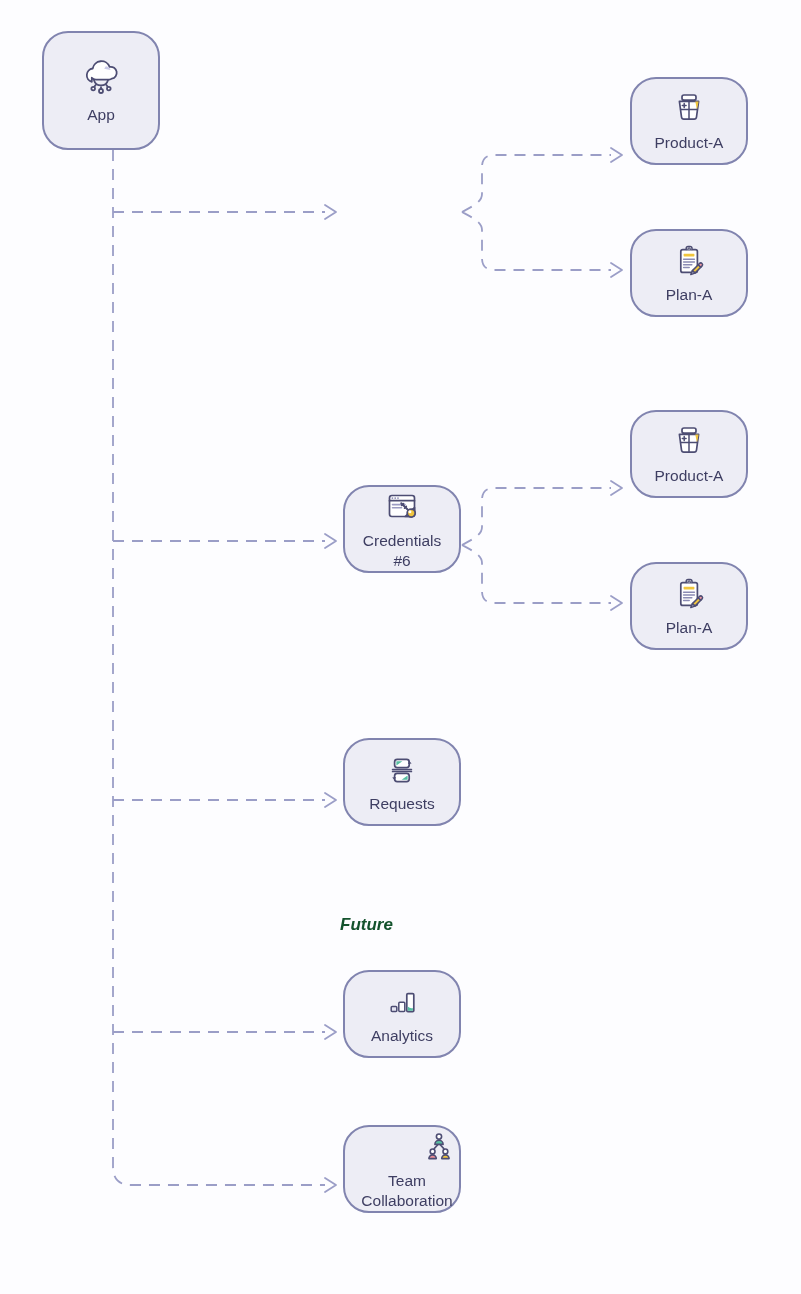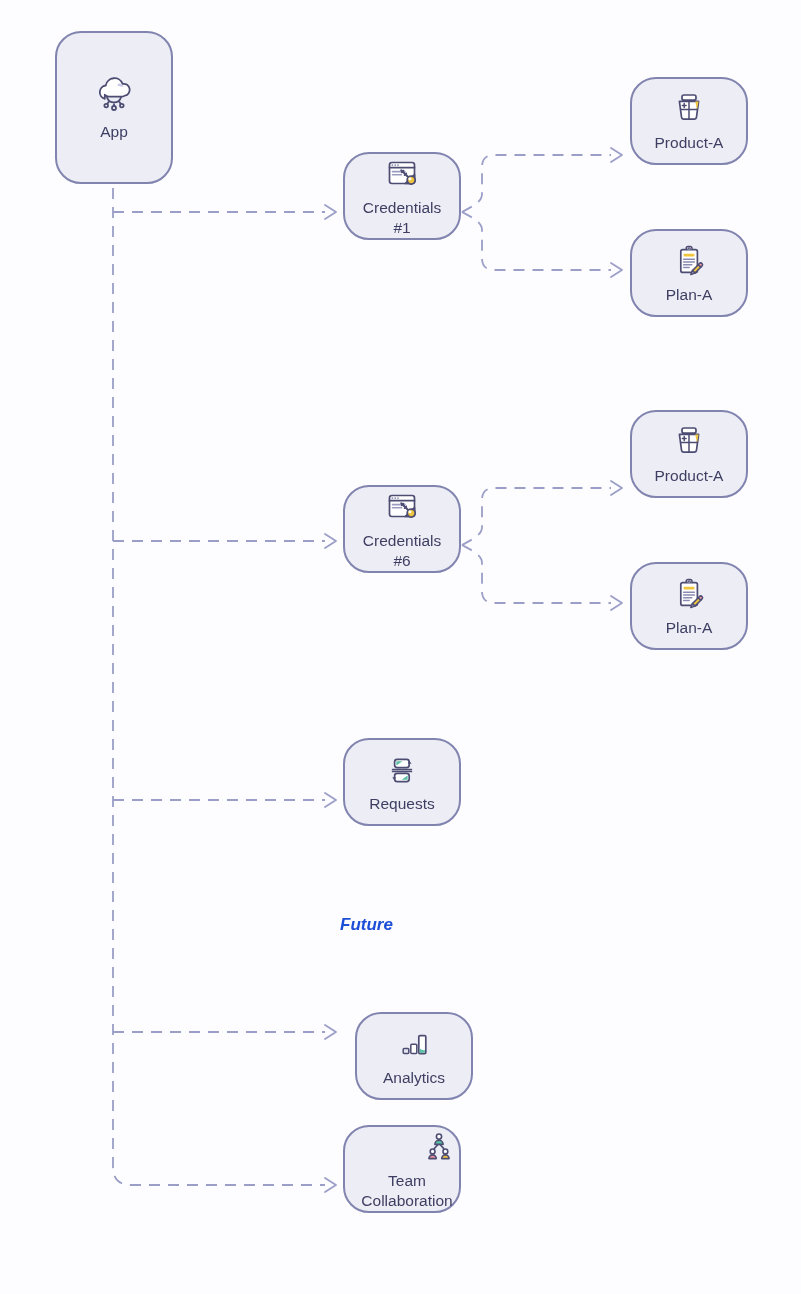--- a/index.html
+++ b/index.html
@@ -6,21 +6,21 @@
   .canvas{position:relative;width:801px;height:1294px;background:#fdfdff;overflow:hidden;
           font-family:"Liberation Sans","DejaVu Sans",sans-serif;}
   .wires{position:absolute;left:0;top:0;pointer-events:none;}
   .dash{fill:none;stroke:#9b9ec7;stroke-width:1.8;stroke-dasharray:11 8;}
   .head{fill:none;stroke:#9b9ec7;stroke-width:1.8;stroke-linecap:round;stroke-linejoin:round;}
   .node{position:absolute;width:118px;height:88px;box-sizing:border-box;
         background:#ededf5;border:2px solid #8184af;border-radius:26px;
         display:flex;flex-direction:column;align-items:center;justify-content:center;gap:4px;}
   .label{color:#3e3e62;font-size:15.5px;line-height:1.26;text-align:center;max-width:104px;}
   .lbl-narrow{max-width:84px;}
-  .section-label{position:absolute;color:#1d4ed8;font-size:17px;font-weight:bold;font-style:italic;}
+  .section-label{position:absolute;color:#14532d;font-size:17px;font-weight:bold;font-style:italic;}
   .ic{display:block;}
 </style>
 </head>
 <body>
 
 <div class="canvas">
 
   <svg class="wires" width="801" height="1294" viewBox="0 0 801 1294">
 
     <g>
@@ -54,153 +54,133 @@
     <g>
       <path class="dash" d="M462 545 C473 539 482 535 482 527 L482 500 Q482 488 494 488 L611 488"></path>
       <path class="head" d="M611 481 L622 488 L611 495"></path>
     </g>
     <g>
       <path class="dash" d="M462 545 C473 551 482 555 482 563 L482 591 Q482 603 494 603 L611 603"></path>
       <path class="head" d="M611 596 L622 603 L611 610"></path>
     </g>
   </svg>
 
-  <div class="node" style="left:55px;top:31px;height:153px;">
+  <div class="node" style="left:42px;top:31px;height:119px;">
     <svg class="ic" width="44" height="44" viewBox="0 0 44 44">
       <g stroke="#4d4d73" stroke-width="1.8" fill="none" stroke-linecap="round" stroke-linejoin="round">
         <path fill="#fff" d="M12.8 24.8 a6.8 6.8 0 0 1 .9 -13.3 a8.8 8.8 0 0 1 16.9 -1.6 a6 6 0 0 1 2.2 11.8 q-1 .9 -2.6 .9 h-13.2 q-2.7 0 -4.2 -1.8 z"></path>
         <path fill="#c9c9e8" stroke="none" d="M26.8 9.2 c2.5 .3 4.2 1.8 4.8 3.8 l-6.4 -1.3 z"></path>
         <path d="M15 23.2 a7.3 7.3 0 0 0 14 0"></path>
         <path d="M22 30.2 v2"></path>
         <circle cx="22" cy="34" r="2" fill="#fff"></circle>
         <path d="M16.6 28 l-1.4 1.9"></path>
         <circle cx="14.2" cy="31.6" r="1.8" fill="#fff"></circle>
         <path d="M27.4 28 l1.4 1.9"></path>
         <circle cx="29.8" cy="31.6" r="1.8" fill="#fff"></circle>
       </g>
     </svg>
     <div class="label">App</div>
   </div>
 
-  <div class="node" style="left:343px;top:152px;">
+
+  <div class="node" style="left:630px;top:77px;">
+    <svg class="ic" width="40" height="40" viewBox="0 0 40 40">
+      <g stroke="#4d4d73" stroke-width="1.7" fill="none" stroke-linecap="round" stroke-linejoin="round">
+        <rect x="13" y="6" width="14" height="5.2" rx="2" fill="#fff"></rect>
+        <path d="M10.4 12.4 h19.2 l-2.1 15.6 a2.4 2.4 0 0 1 -2.4 2.1 h-10.2 a2.4 2.4 0 0 1 -2.4 -2.1 z" fill="#fff"></path>
+        <path d="M26.3 12.4 h3.3 l-1.6 8.8 z" fill="#f0c53e" stroke="none"></path>
+        <path d="M20 12.4 v17.7 M11.6 20.6 h16.8 M15.2 14.6 v3.8 M13.3 16.5 h3.8" stroke-width="1.5"></path>
+      </g>
+    </svg>
+    <div class="label">Product-A</div>
+  </div>
+
+  <div class="node" style="left:630px;top:229px;">
+    <svg class="ic" width="40" height="40" viewBox="0 0 40 40">
+      <g stroke="#4d4d73" stroke-width="1.7" fill="none" stroke-linecap="round" stroke-linejoin="round">
+        <rect x="11.8" y="8.6" width="16.6" height="22.8" rx="2" fill="#fff"></rect>
+        <path d="M17.2 8.6 v-1.1 a1.9 1.9 0 0 1 1.9 -1.9 h2 a1.9 1.9 0 0 1 1.9 1.9 v1.1" fill="#fff" stroke-width="1.5"></path>
+        <path d="M18.9 8.4 v-.4 a1.2 1.2 0 0 1 2.4 0 v.4" stroke-width="1.2"></path>
+        <rect x="14.6" y="12.8" width="10.8" height="2.6" rx="0.6" fill="#f0c53e" stroke="none"></rect>
+        <path d="M14.6 18.2 h10.8 M14.6 21 h10.8 M14.6 23.8 h8.2 M14.6 26.6 h5.6" stroke="#8b8bb4" stroke-width="1.5"></path>
+        <path d="M23.4 29.6 l5.9 -5.9 2.5 2.5 -5.9 5.9 z" fill="#f0c53e" stroke-width="1.5"></path>
+        <path d="M29.3 23.7 l1.3 -1.3 a1.77 1.77 0 0 1 2.5 2.5 l-1.3 1.3 z" fill="#f09aa4" stroke-width="1.5"></path>
+        <path d="M23.4 29.6 l2.5 2.5 -4.1 1.5 z" fill="#fff" stroke-width="1.5"></path>
+      </g>
+    </svg>
+    <div class="label">Plan-A</div>
+  </div>
+
+  <div class="node" style="left:343px;top:485px;">
     <svg class="ic" width="40" height="40" viewBox="0 0 40 40">
       <g stroke="#4d4d73" stroke-width="1.7" fill="none" stroke-linecap="round" stroke-linejoin="round">
         <rect x="7.5" y="8.5" width="25" height="21" rx="2.4" fill="#fff"></rect>
         <path d="M7.5 13.7 h25"></path>
         <g fill="#8b8bb4" stroke="none">
           <circle cx="10.4" cy="11.1" r="0.9"></circle>
             <circle cx="13.2" cy="11.1" r="0.9"></circle>
             <circle cx="16" cy="11.1" r="0.9"></circle>
         </g>
         <path d="M10.5 17.6 h12.5 M10.5 20.8 h9" stroke="#9b9bc2" stroke-width="1.6"></path>
         <path d="M32.5 20.5 v6.6 a2.4 2.4 0 0 1 -2.4 2.4 h-6.9 z" fill="#e2e2f2"></path>
         <path d="M19.3 16.2 l8.6 8.6" stroke-width="2"></path>
         <path d="M21.6 16.6 l-1.9 1.9 M24.4 19.4 l-1.9 1.9" stroke-width="1.5"></path>
         <circle cx="29.2" cy="26.1" r="4" fill="#f0c53e" stroke-width="1.8"></circle>
         <circle cx="27.9" cy="24.8" r="1.5" fill="#fff" stroke="none"></circle>
       </g>
     </svg>
-    <div class="label lbl-narrow">Credentials #1</div>
-  </div>
-
-  <div class="node" style="left:630px;top:77px;">
+    <div class="label lbl-narrow">Credentials #6</div>
+  </div>
+
+  <div class="node" style="left:630px;top:410px;">
     <svg class="ic" width="40" height="40" viewBox="0 0 40 40">
       <g stroke="#4d4d73" stroke-width="1.7" fill="none" stroke-linecap="round" stroke-linejoin="round">
         <rect x="13" y="6" width="14" height="5.2" rx="2" fill="#fff"></rect>
         <path d="M10.4 12.4 h19.2 l-2.1 15.6 a2.4 2.4 0 0 1 -2.4 2.1 h-10.2 a2.4 2.4 0 0 1 -2.4 -2.1 z" fill="#fff"></path>
         <path d="M26.3 12.4 h3.3 l-1.6 8.8 z" fill="#f0c53e" stroke="none"></path>
         <path d="M20 12.4 v17.7 M11.6 20.6 h16.8 M15.2 14.6 v3.8 M13.3 16.5 h3.8" stroke-width="1.5"></path>
       </g>
     </svg>
     <div class="label">Product-A</div>
   </div>
 
-  <div class="node" style="left:630px;top:229px;">
+  <div class="node" style="left:630px;top:562px;">
     <svg class="ic" width="40" height="40" viewBox="0 0 40 40">
       <g stroke="#4d4d73" stroke-width="1.7" fill="none" stroke-linecap="round" stroke-linejoin="round">
         <rect x="11.8" y="8.6" width="16.6" height="22.8" rx="2" fill="#fff"></rect>
         <path d="M17.2 8.6 v-1.1 a1.9 1.9 0 0 1 1.9 -1.9 h2 a1.9 1.9 0 0 1 1.9 1.9 v1.1" fill="#fff" stroke-width="1.5"></path>
         <path d="M18.9 8.4 v-.4 a1.2 1.2 0 0 1 2.4 0 v.4" stroke-width="1.2"></path>
         <rect x="14.6" y="12.8" width="10.8" height="2.6" rx="0.6" fill="#f0c53e" stroke="none"></rect>
         <path d="M14.6 18.2 h10.8 M14.6 21 h10.8 M14.6 23.8 h8.2 M14.6 26.6 h5.6" stroke="#8b8bb4" stroke-width="1.5"></path>
         <path d="M23.4 29.6 l5.9 -5.9 2.5 2.5 -5.9 5.9 z" fill="#f0c53e" stroke-width="1.5"></path>
         <path d="M29.3 23.7 l1.3 -1.3 a1.77 1.77 0 0 1 2.5 2.5 l-1.3 1.3 z" fill="#f09aa4" stroke-width="1.5"></path>
         <path d="M23.4 29.6 l2.5 2.5 -4.1 1.5 z" fill="#fff" stroke-width="1.5"></path>
       </g>
     </svg>
     <div class="label">Plan-A</div>
   </div>
 
-  <div class="node" style="left:343px;top:485px;">
-    <svg class="ic" width="40" height="40" viewBox="0 0 40 40">
-      <g stroke="#4d4d73" stroke-width="1.7" fill="none" stroke-linecap="round" stroke-linejoin="round">
-        <rect x="7.5" y="8.5" width="25" height="21" rx="2.4" fill="#fff"></rect>
-        <path d="M7.5 13.7 h25"></path>
-        <g fill="#8b8bb4" stroke="none">
-          <circle cx="10.4" cy="11.1" r="0.9"></circle>
-            <circle cx="13.2" cy="11.1" r="0.9"></circle>
-            <circle cx="16" cy="11.1" r="0.9"></circle>
-        </g>
-        <path d="M10.5 17.6 h12.5 M10.5 20.8 h9" stroke="#9b9bc2" stroke-width="1.6"></path>
-        <path d="M32.5 20.5 v6.6 a2.4 2.4 0 0 1 -2.4 2.4 h-6.9 z" fill="#e2e2f2"></path>
-        <path d="M19.3 16.2 l8.6 8.6" stroke-width="2"></path>
-        <path d="M21.6 16.6 l-1.9 1.9 M24.4 19.4 l-1.9 1.9" stroke-width="1.5"></path>
-        <circle cx="29.2" cy="26.1" r="4" fill="#f0c53e" stroke-width="1.8"></circle>
-        <circle cx="27.9" cy="24.8" r="1.5" fill="#fff" stroke="none"></circle>
-      </g>
-    </svg>
-    <div class="label lbl-narrow">Credentials #6</div>
-  </div>
-
-  <div class="node" style="left:630px;top:410px;">
-    <svg class="ic" width="40" height="40" viewBox="0 0 40 40">
-      <g stroke="#4d4d73" stroke-width="1.7" fill="none" stroke-linecap="round" stroke-linejoin="round">
-        <rect x="13" y="6" width="14" height="5.2" rx="2" fill="#fff"></rect>
-        <path d="M10.4 12.4 h19.2 l-2.1 15.6 a2.4 2.4 0 0 1 -2.4 2.1 h-10.2 a2.4 2.4 0 0 1 -2.4 -2.1 z" fill="#fff"></path>
-        <path d="M26.3 12.4 h3.3 l-1.6 8.8 z" fill="#f0c53e" stroke="none"></path>
-        <path d="M20 12.4 v17.7 M11.6 20.6 h16.8 M15.2 14.6 v3.8 M13.3 16.5 h3.8" stroke-width="1.5"></path>
-      </g>
-    </svg>
-    <div class="label">Product-A</div>
-  </div>
-
-  <div class="node" style="left:630px;top:562px;">
-    <svg class="ic" width="40" height="40" viewBox="0 0 40 40">
-      <g stroke="#4d4d73" stroke-width="1.7" fill="none" stroke-linecap="round" stroke-linejoin="round">
-        <rect x="11.8" y="8.6" width="16.6" height="22.8" rx="2" fill="#fff"></rect>
-        <path d="M17.2 8.6 v-1.1 a1.9 1.9 0 0 1 1.9 -1.9 h2 a1.9 1.9 0 0 1 1.9 1.9 v1.1" fill="#fff" stroke-width="1.5"></path>
-        <path d="M18.9 8.4 v-.4 a1.2 1.2 0 0 1 2.4 0 v.4" stroke-width="1.2"></path>
-        <rect x="14.6" y="12.8" width="10.8" height="2.6" rx="0.6" fill="#f0c53e" stroke="none"></rect>
-        <path d="M14.6 18.2 h10.8 M14.6 21 h10.8 M14.6 23.8 h8.2 M14.6 26.6 h5.6" stroke="#8b8bb4" stroke-width="1.5"></path>
-        <path d="M23.4 29.6 l5.9 -5.9 2.5 2.5 -5.9 5.9 z" fill="#f0c53e" stroke-width="1.5"></path>
-        <path d="M29.3 23.7 l1.3 -1.3 a1.77 1.77 0 0 1 2.5 2.5 l-1.3 1.3 z" fill="#f09aa4" stroke-width="1.5"></path>
-        <path d="M23.4 29.6 l2.5 2.5 -4.1 1.5 z" fill="#fff" stroke-width="1.5"></path>
-      </g>
-    </svg>
-    <div class="label">Plan-A</div>
-  </div>
-
   <div class="node" style="left:343px;top:738px;">
     <svg class="ic" width="40" height="40" viewBox="0 0 40 40">
       <g stroke="#4d4d73" stroke-width="1.7" fill="none" stroke-linecap="round" stroke-linejoin="round">
         <rect x="12.6" y="9.4" width="14.6" height="8.2" rx="2.6" fill="#fff"></rect>
         <path d="M14.4 11.2 h6 l-6 4.3 z" fill="#57bfa2" stroke="none"></path>
         <path d="M26.8 10.6 l2.8 2.8 -3.6 .7 z" fill="#4d4d73" stroke="none"></path>
         <path d="M10.6 19.5 h18.8 M10.6 21.5 h18.8"></path>
         <rect x="12.6" y="23.4" width="14.6" height="8.2" rx="2.6" fill="#fff"></rect>
         <path d="M25.6 29.8 h-6 l6 -4.3 z" fill="#57bfa2" stroke="none"></path>
         <path d="M13 30.4 l-2.8 -2.8 3.6 -.7 z" fill="#4d4d73" stroke="none"></path>
       </g>
     </svg>
     <div class="label">Requests</div>
   </div>
 
   <div class="section-label" style="left:340px;top:915px;">Future</div>
 
-  <div class="node" style="left:343px;top:1012px;margin-left:12px;">
+  <div class="node" style="left:343px;top:970px;">
     <svg class="ic" width="40" height="40" viewBox="0 0 40 40">
       <g stroke="#4d4d73" stroke-width="1.7" fill="none" stroke-linejoin="round">
         <rect x="9.2" y="24.6" width="5.6" height="5" rx="1" fill="#e4e4f1" stroke-width="1.5"></rect>
         <rect x="16.8" y="20.2" width="6" height="9.4" rx="1" fill="#fff" stroke-width="1.5"></rect>
         <rect x="24.8" y="11.6" width="7" height="18" rx="1.2" fill="#fff"></rect>
         <path d="M25.7 24.6 q2.6 2.3 5.2 1.5 v2.6 h-5.2 z" fill="#57bfa2" stroke="none"></path>
       </g>
     </svg>
     <div class="label">Analytics</div>
   </div>

